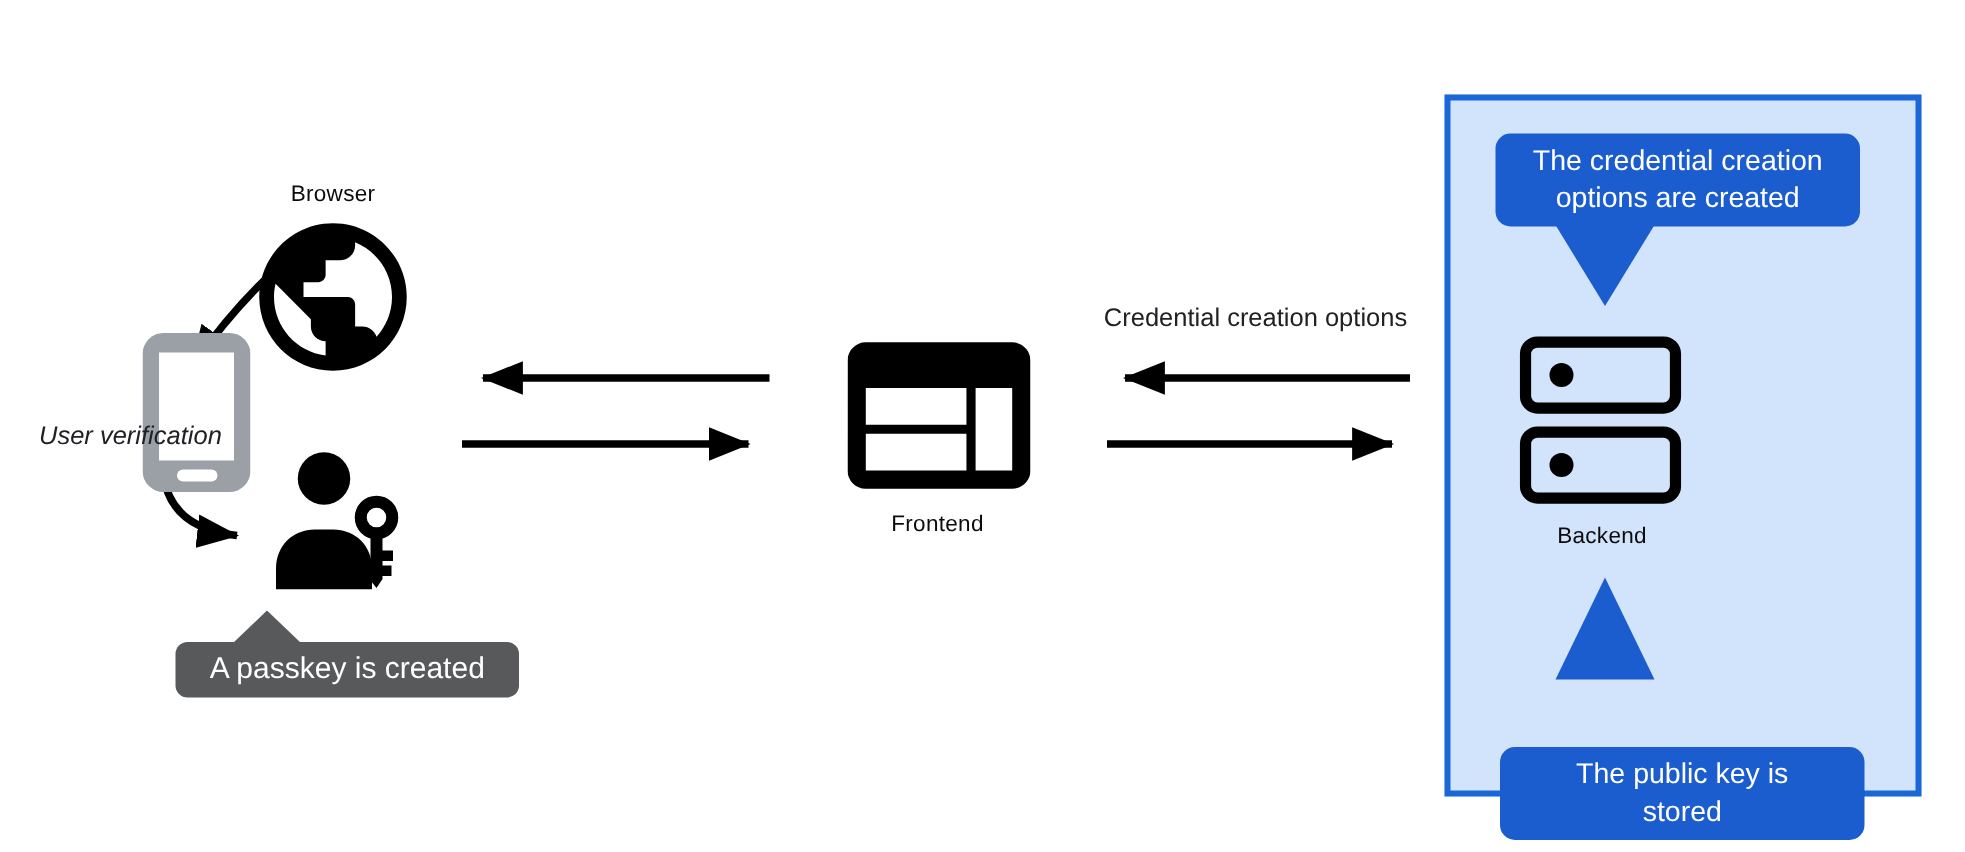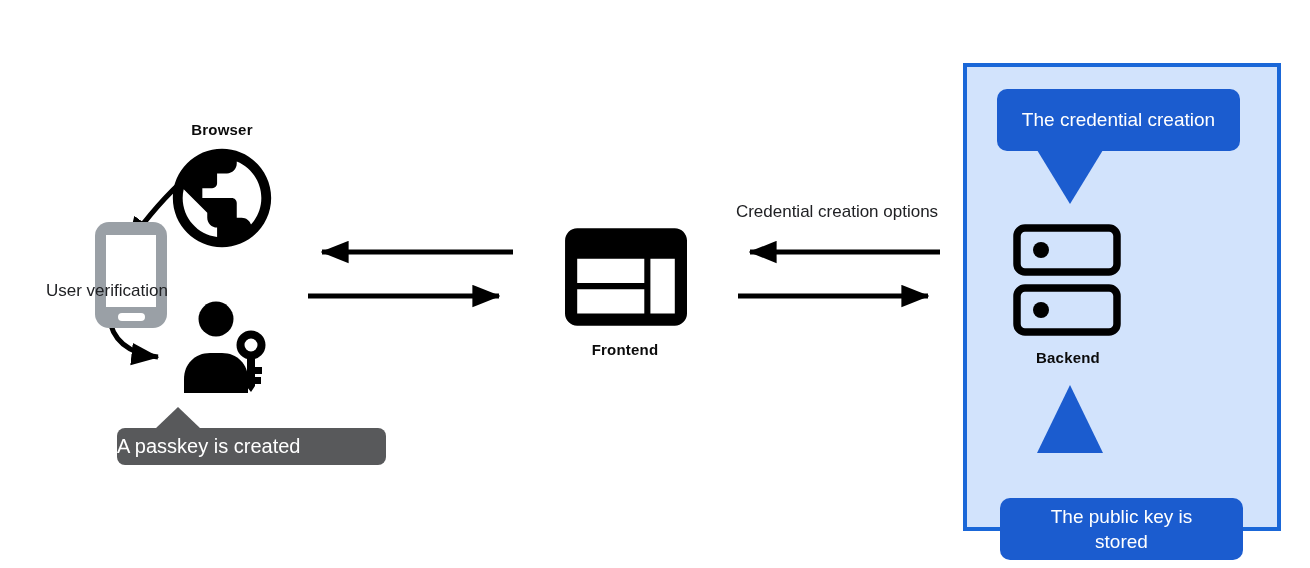--- a/index.html
+++ b/index.html
@@ -6,21 +6,21 @@
   #canvas{
     position:relative;width:1310px;height:568px;background:#ffffff;
     font-family:"Liberation Sans","DejaVu Sans",sans-serif;overflow:hidden;
   }
   .abs{position:absolute;}
   .label{
     position:absolute;color:var(--text-dark,#202124);font-size:17px;
     text-align:center;white-space:nowrap;line-height:1.2;
   }
   .bold-label{
-    position:absolute;color:#0b0b0b;font-size:15px;font-weight:bold;
+    position:absolute;color:#0b0b0b;font-size:15px;font-weight:normal;
     text-align:center;white-space:nowrap;letter-spacing:.2px;
   }
   .code{
     position:absolute;font-family:"Liberation Mono","DejaVu Sans Mono",monospace;
     font-size:15.5px;color:#161616;text-align:center;white-space:nowrap;
   }
   .overlay{position:absolute;left:0;top:0;pointer-events:none;}
   .blue-box{
     position:absolute;left:963px;top:63px;width:318px;height:468px;
     box-sizing:border-box;background:var(--light-blue-bg,#d2e3fc);
@@ -35,23 +35,23 @@
   .tail{position:absolute;width:0;height:0;}
   .tail-down{
     border-left:33px solid transparent;border-right:33px solid transparent;
     border-top:54px solid var(--tooltip-blue,#1b5ccf);
   }
   .tail-up{
     border-left:33px solid transparent;border-right:33px solid transparent;
     border-bottom:68px solid var(--tooltip-blue,#1b5ccf);
   }
   .gray-bubble{
-    position:absolute;left:117px;top:428px;width:269px;height:37px;
+    position:absolute;left:117px;top:428px;width:229px;height:37px;
     border-radius:8px;background:var(--dark-tooltip-gray,#58595b);
-    color:#ffffff;font-size:20px;text-align:left;line-height:37px;
+    color:#ffffff;font-size:20px;text-align:center;line-height:37px;
     white-space:nowrap;
   }
   .gray-tail{
     position:absolute;left:155px;top:407px;width:0;height:0;
     border-left:23px solid transparent;border-right:23px solid transparent;
     border-bottom:22px solid var(--dark-tooltip-gray,#58595b);
   }
 </style>
 </head>
 <body>
@@ -85,21 +85,21 @@
   <svg class="abs" style="left:163px;top:139px;" width="118" height="118" viewBox="0 0 24 24">
     <path fill="#000" d="M12 2C6.48 2 2 6.48 2 12s4.48 10 10 10 10-4.48 10-10S17.52 2 12 2zm-1 17.93c-3.95-.49-7-3.85-7-7.93 0-.62.08-1.21.21-1.79L9 15v1c0 1.1.9 2 2 2v1.93zm6.9-2.54c-.26-.81-1-1.39-1.9-1.39h-1v-3c0-.55-.45-1-1-1H8v-2h2c.55 0 1-.45 1-1V7h2c1.1 0 2-.9 2-2v-.41c2.93 1.19 5 4.06 5 7.41 0 2.08-.8 3.97-2.1 5.39z"></path>
   </svg>
 
   <svg class="abs" style="left:95px;top:222px;" width="72" height="106" viewBox="0 0 72 106">
     <rect x="0" y="0" width="72" height="106" rx="14" fill="var(--phone-gray,#9aa0a6)"></rect>
     <rect x="11" y="13" width="50" height="72" fill="#ffffff"></rect>
     <rect x="23" y="91" width="27" height="8" rx="4" fill="#ffffff"></rect>
   </svg>
 
-  <div class="label" style="left:46px;top:281px;z-index:5;">User verification</div>
+  <div class="label" style="left:26px;top:281px;z-index:5;font-style:italic;">User verification</div>
 
   <svg class="abs" style="left:180px;top:301px;" width="88" height="92" viewBox="0 0 88 92">
     <circle cx="36" cy="18" r="17.5" fill="#000"></circle>
     <path d="M4 92 V78 C4 63 15 52 30 52 H42 C57 52 68 63 68 78 V92 Z" fill="#000"></path>
     <circle cx="71" cy="44" r="10.5" fill="none" stroke="#000" stroke-width="8"></circle>
     <path d="M67 54 H75 V66 H82 V73 H75 V76 H81 V83 H75 V85 L71 91 L67 86 Z" fill="#000"></path>
   </svg>
 
   <div class="gray-tail"></div>
   <div class="gray-bubble">A passkey is created</div>
@@ -107,20 +107,21 @@
 
   <svg class="abs" style="left:565px;top:228px;" width="122" height="98" viewBox="2 4 20 16">
     <path fill="#000" d="M20 4H4c-1.1 0-1.99.9-1.99 2L2 18c0 1.1.9 2 2 2h16c1.1 0 2-.9 2-2V6c0-1.1-.9-2-2-2zm-5 14H4v-4h11v4zm0-5H4V9h11v4zm5 5h-4V9h4v9z"></path>
   </svg>
   <div class="bold-label" style="left:555px;top:341px;width:140px;">Frontend</div>
 
   <div class="label" style="left:712px;top:202px;width:250px;">Credential creation options</div>
 
   <div class="blue-bubble" style="left:997px;top:89px;">
     <span>The credential creation</span>
+    <span>options are created</span>
   </div>
   <div class="tail tail-down" style="left:1037px;top:150px;"></div>
 
   <svg class="abs" style="left:1013px;top:224px;" width="108" height="112" viewBox="0 0 108 112">
     <rect x="4" y="4" width="100" height="44" rx="8" fill="none" stroke="#000" stroke-width="7.5"></rect>
     <circle cx="28" cy="26" r="8" fill="#000"></circle>
     <rect x="4" y="64" width="100" height="44" rx="8" fill="none" stroke="#000" stroke-width="7.5"></rect>
     <circle cx="28" cy="86" r="8" fill="#000"></circle>
   </svg>
   <div class="bold-label" style="left:998px;top:349px;width:140px;text-align:center;">Backend</div>

